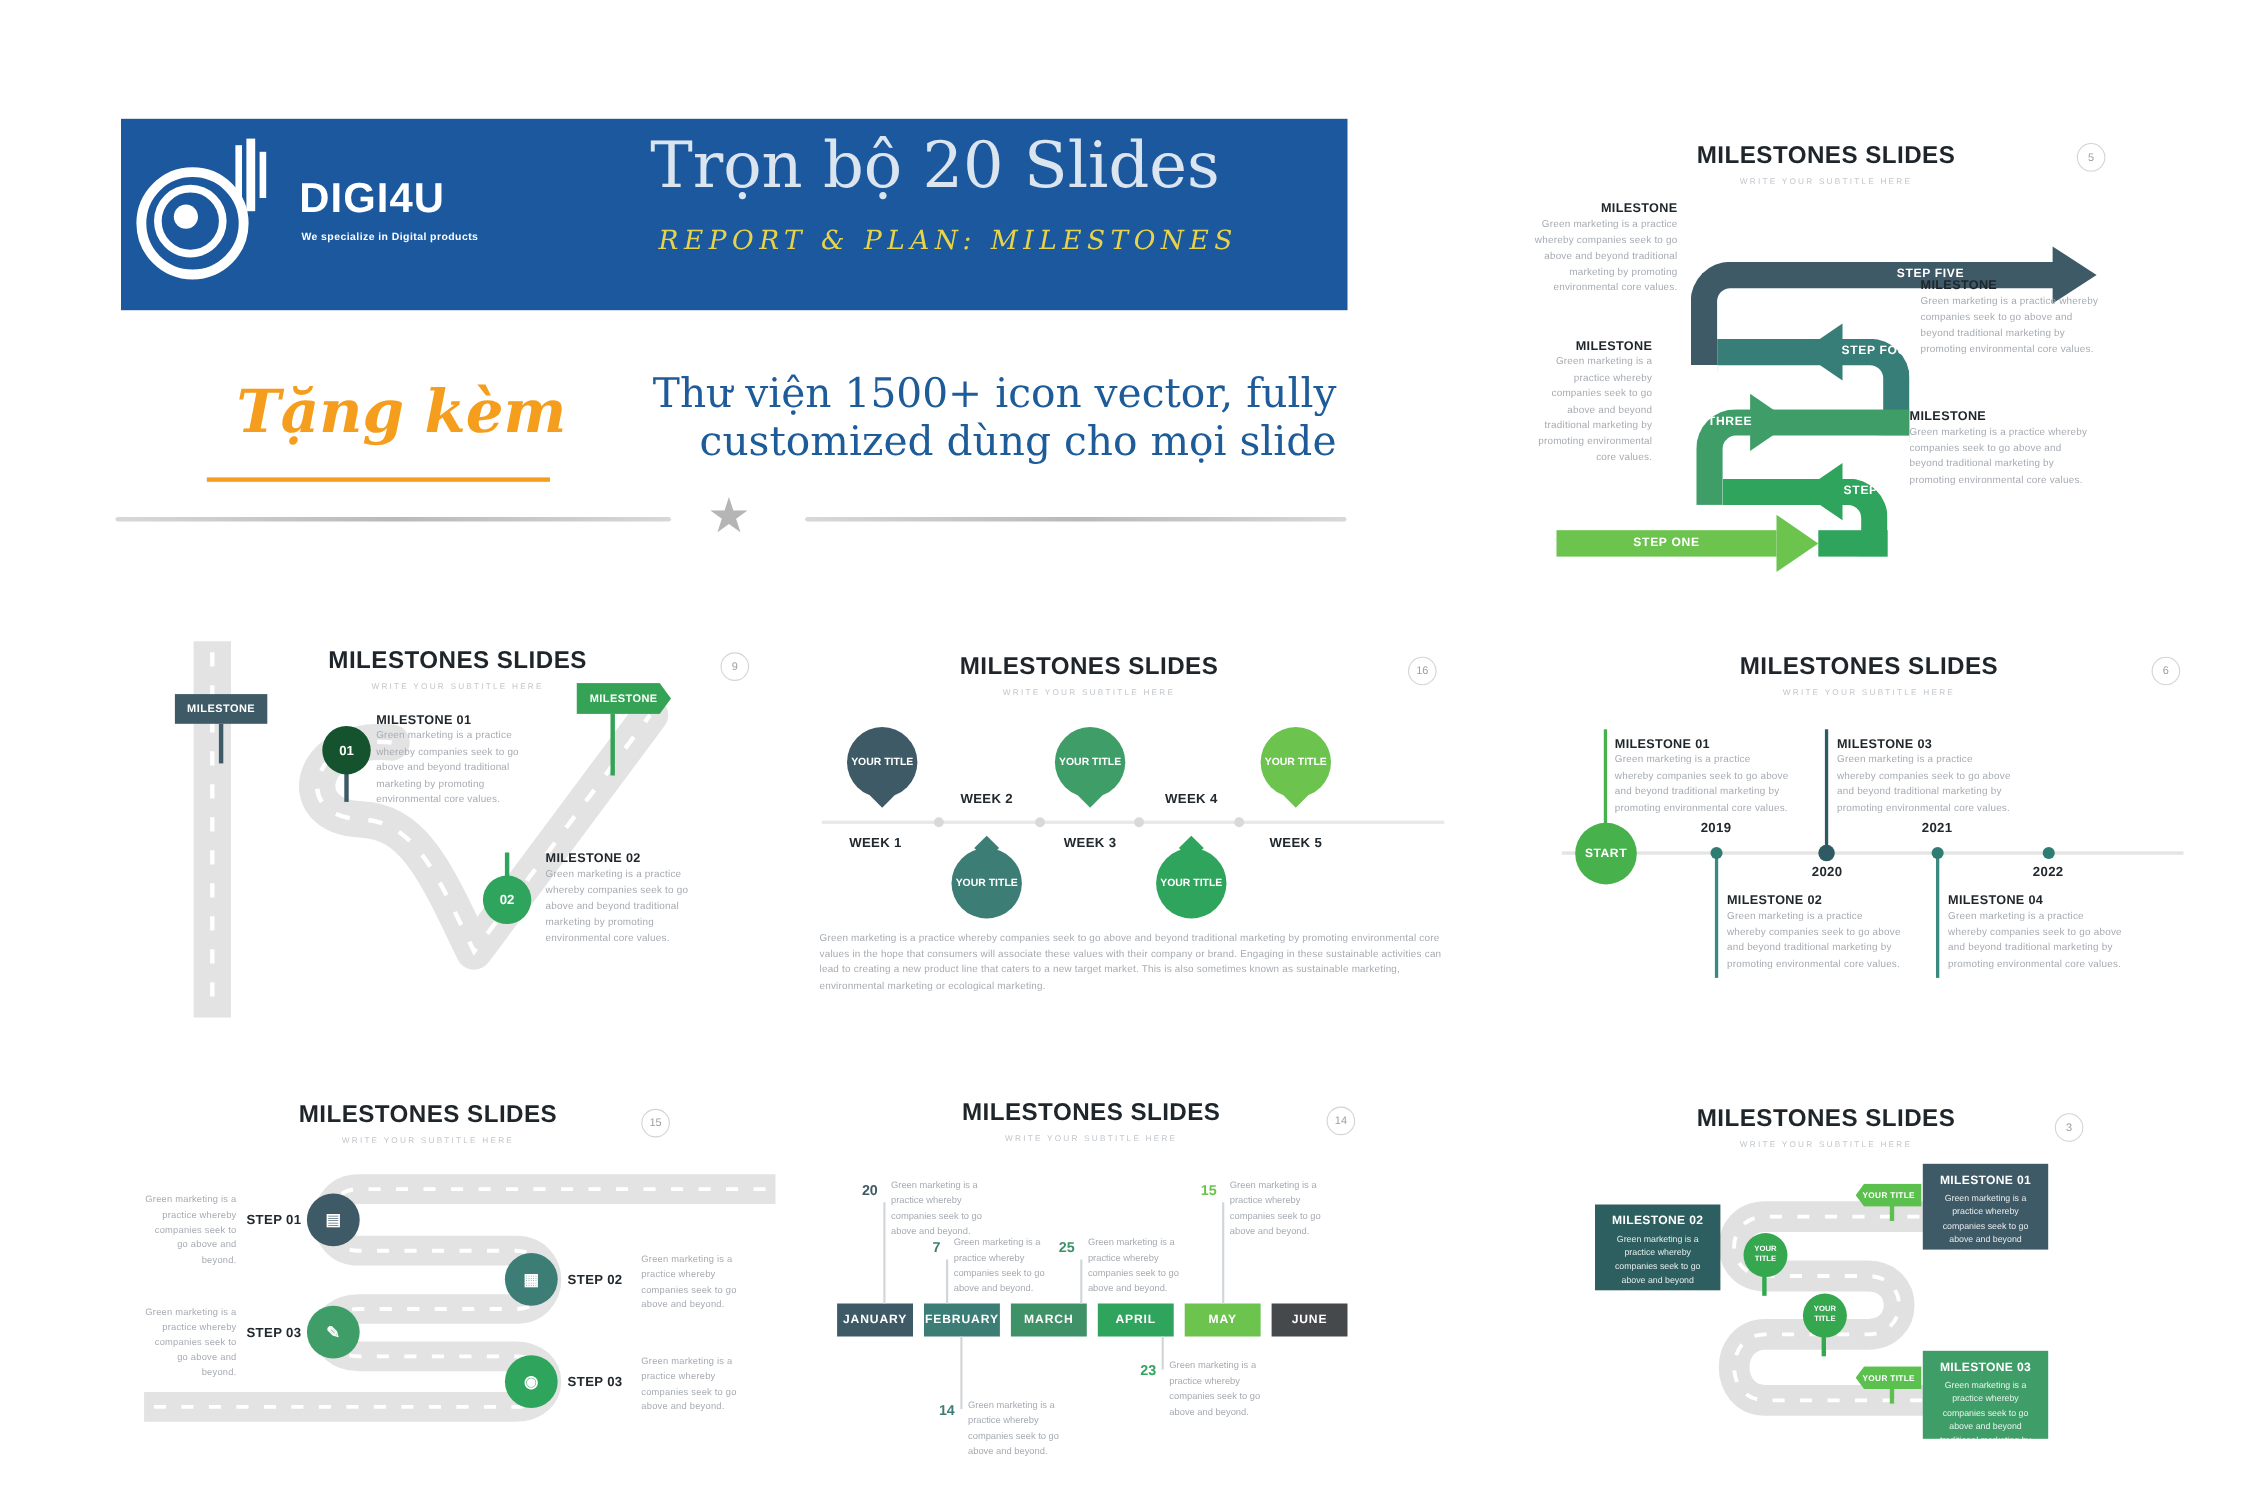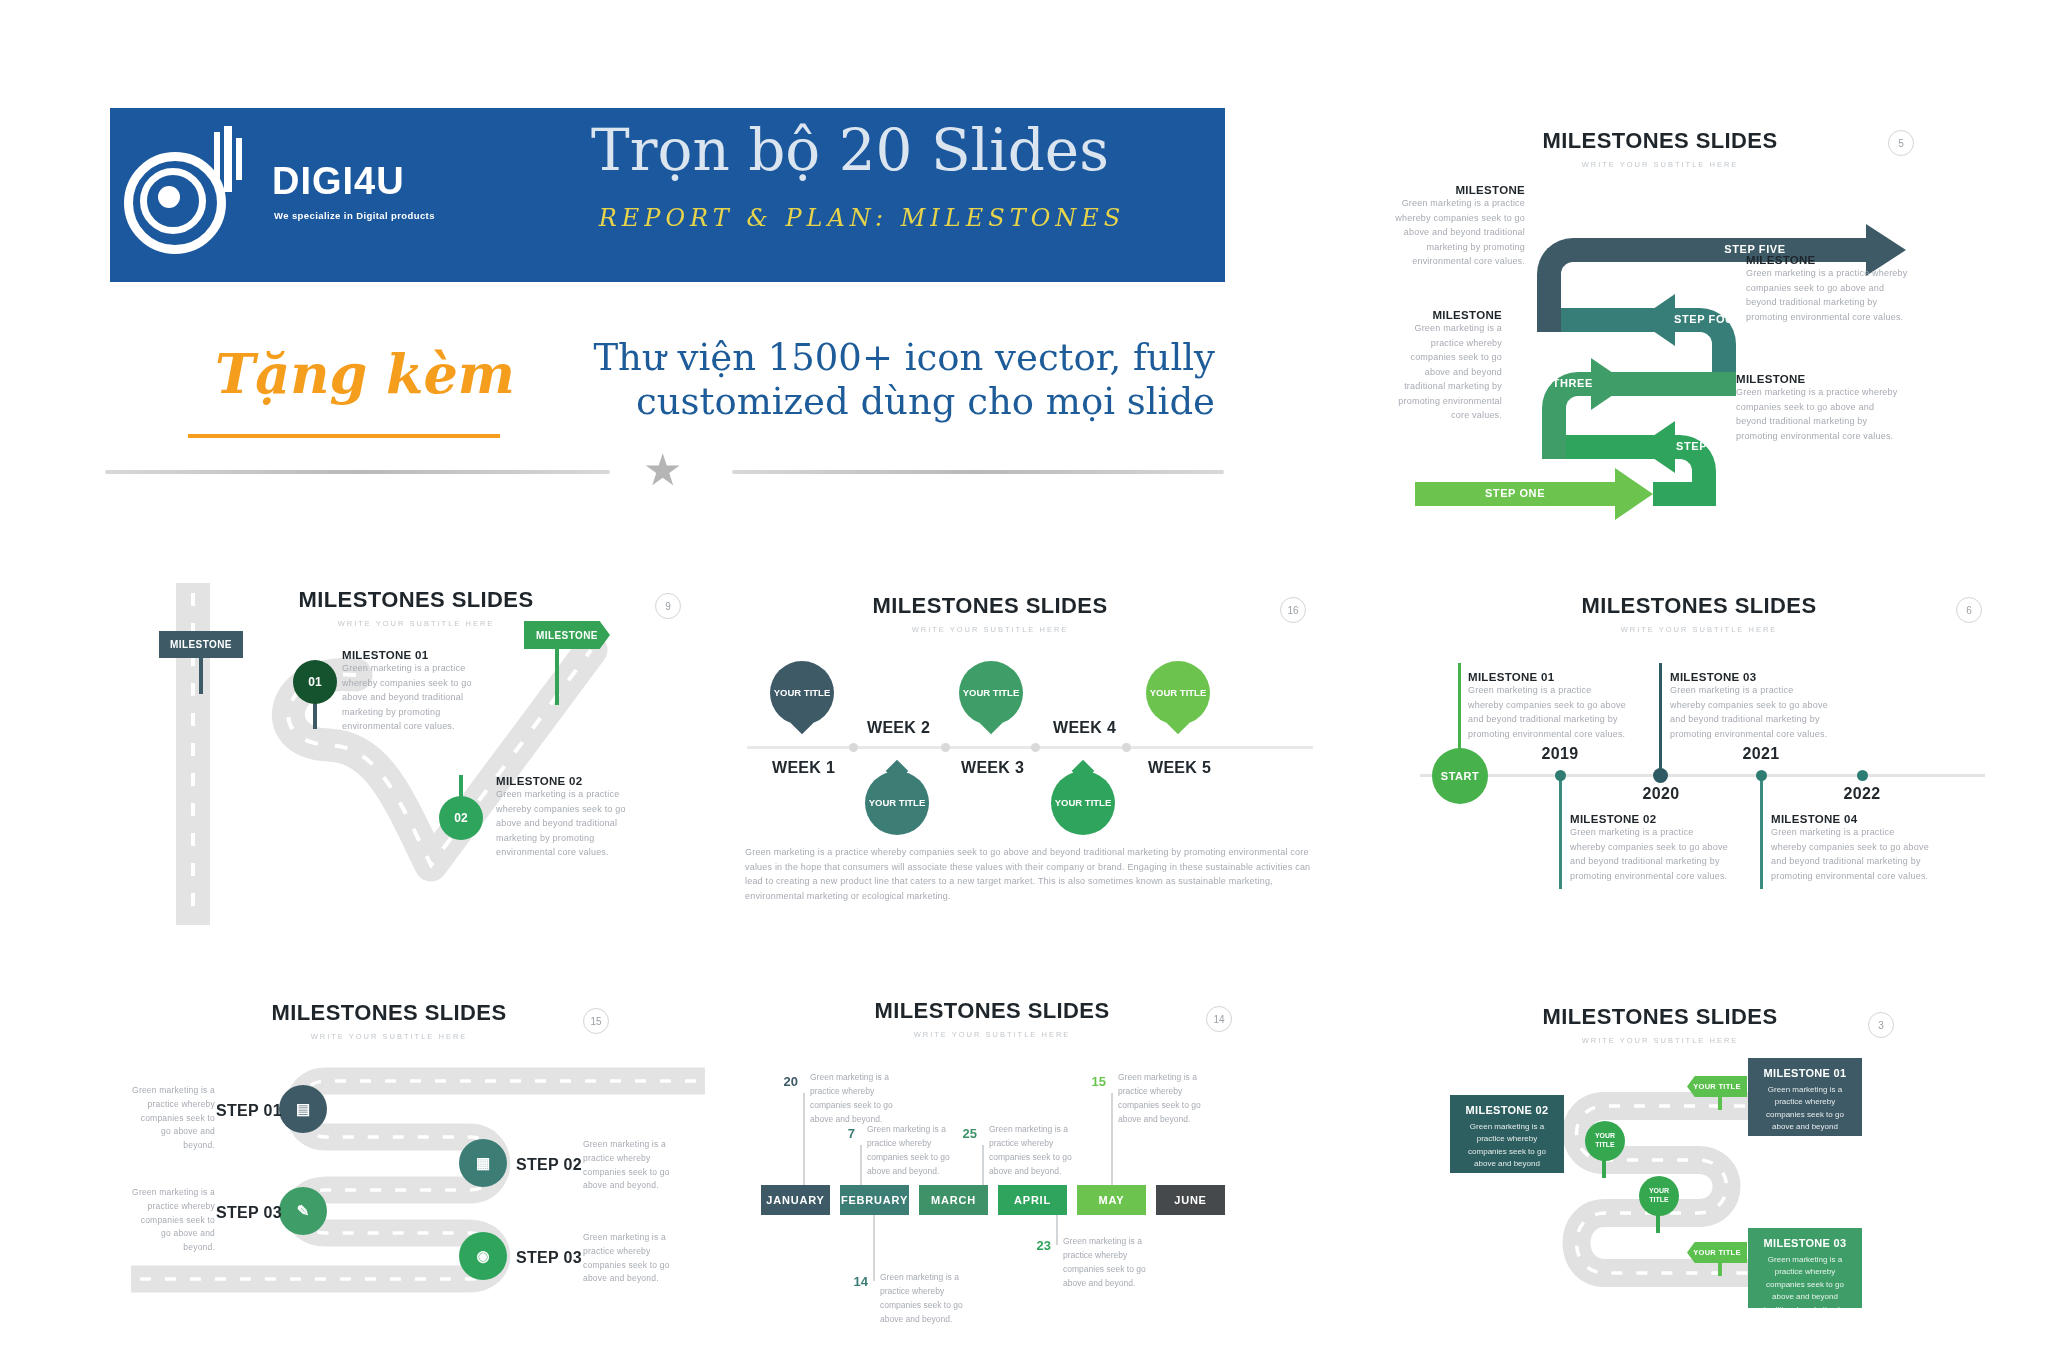--- a/index.html
+++ b/index.html
@@ -21,21 +21,21 @@
   .star{font-size:44px;color:#b5b5b5;line-height:1;}
   
   .slide{background:#fff;}
   .s-title{font-size:22px;font-weight:bold;color:#1f262b;letter-spacing:.4px;text-align:center;white-space:nowrap;}
   .s-sub{font-size:7.5px;color:#c2c7cc;letter-spacing:2px;text-align:center;margin-top:6px;}
   .badge{width:24px;height:24px;border:1px solid #d4d4d4;border-radius:50%;color:#9aa0a6;
          font-size:10px;display:flex;align-items:center;justify-content:center;background:#fff;}
   .h-sm{font-size:11.5px;font-weight:bold;color:#1f262b;letter-spacing:.3px;}
   .body-txt{font-size:9.5px;line-height:1.62;color:#a6abb2;letter-spacing:.2px;}
   .steplab{font-size:11px;font-weight:bold;color:#fff;letter-spacing:.6px;white-space:nowrap;}
-  .stepdark{font-size:16px;font-weight:bold;color:#22292e;letter-spacing:.3px;white-space:nowrap;}
+  .stepdark{font-size:12px;font-weight:bold;color:#22292e;letter-spacing:.3px;white-space:nowrap;}
   .pin{border-radius:50%;color:#fff;font-weight:bold;display:flex;align-items:center;justify-content:center;}
   .balloon{border-radius:50%;color:#fff;font-weight:bold;font-size:9.5px;text-align:center;
            display:flex;align-items:center;justify-content:center;line-height:1.25;}
   .tail{width:16px;height:16px;transform:rotate(45deg);}
   .sign{color:#fff;font-weight:bold;font-size:10px;display:flex;align-items:center;justify-content:center;letter-spacing:.4px;}
   .monthbar{height:30px;color:#fff;font-weight:bold;font-size:11px;letter-spacing:.8px;
             display:flex;align-items:center;justify-content:center;}
   .stem{background:#d3d6d9;width:1.5px;}
   .conum{font-size:13px;font-weight:bold;}
   .cotxt{font-size:8.5px;line-height:1.65;color:#a6abb2;}
@@ -167,21 +167,21 @@
     <div class="abs tail" style="left: 248px; top: 130px; background: rgb(63, 158, 104);"></div>
     <div class="abs balloon" style="left: 224px; top: 76px; width: 64px; height: 64px; background: rgb(63, 158, 104);">YOUR TITLE</div>
     <div class="abs tail" style="left: 435px; top: 130px; background: rgb(108, 196, 78);"></div>
     <div class="abs balloon" style="left: 411px; top: 76px; width: 64px; height: 64px; background: rgb(108, 196, 78);">YOUR TITLE</div>
 
     <div class="abs tail" style="left: 154px; top: 178px; background: rgb(60, 125, 118);"></div>
     <div class="abs balloon" style="left: 130px; top: 186px; width: 64px; height: 64px; background: rgb(60, 125, 118);">YOUR TITLE</div>
     <div class="abs tail" style="left: 340px; top: 178px; background: rgb(47, 164, 92);"></div>
     <div class="abs balloon" style="left: 316px; top: 186px; width: 64px; height: 64px; background: rgb(47, 164, 92);">YOUR TITLE</div>
 
-    <div class="abs stepdark" style="left:37px;top:174px;width:60px;text-align:right;">WEEK 1</div>
+    <div class="abs stepdark" style="left:37px;top:174px;width:60px;text-align:left;">WEEK 1</div>
     <div class="abs stepdark" style="left:132px;top:134px;width:60px;text-align:center;">WEEK 2</div>
     <div class="abs stepdark" style="left:226px;top:174px;width:60px;text-align:center;">WEEK 3</div>
     <div class="abs stepdark" style="left:318px;top:134px;width:60px;text-align:center;">WEEK 4</div>
     <div class="abs stepdark" style="left:413px;top:174px;width:60px;text-align:center;">WEEK 5</div>
 
     <div class="abs body-txt" style="left:10px;top:260px;width:566px;font-size:9px;">Green marketing is a practice whereby companies seek to go above and beyond traditional marketing by promoting environmental core values in the hope that consumers will associate these values with their company or brand. Engaging in these sustainable activities can lead to creating a new product line that caters to a new target market. This is also sometimes known as sustainable marketing, environmental marketing or ecological marketing.</div>
   </div>
 
   <div class="abs slide" style="left:1400px;top:585px;width:598px;height:330px;">
     <div class="abs s-title" style="left:139px;top:8px;width:320px;">MILESTONES SLIDES</div>

